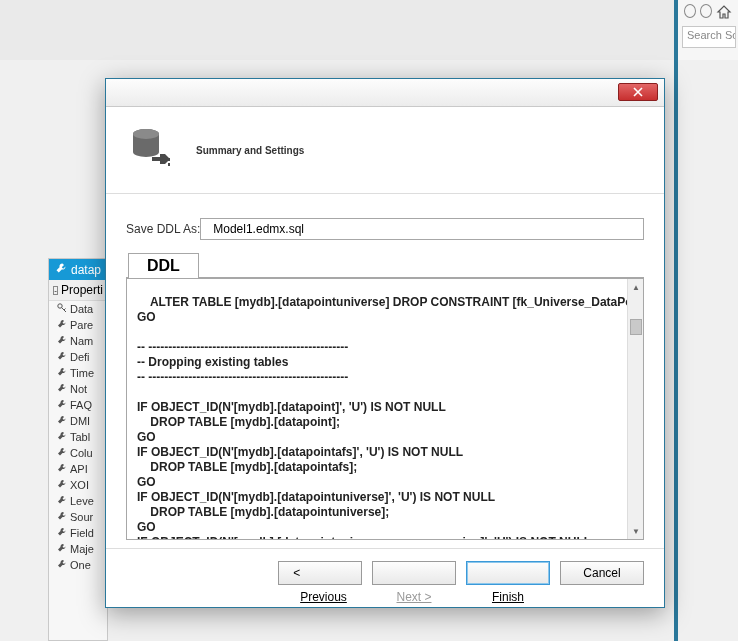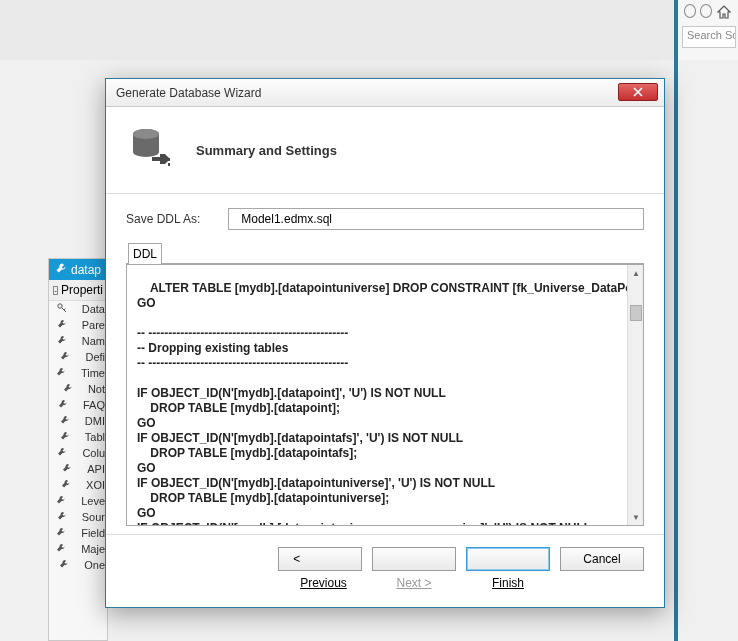--- a/index.html
+++ b/index.html
@@ -15,45 +15,45 @@
 
   
   .blue-divider { position: absolute; top: 60px; bottom: 0; right: 60px; width: 4px; background: #2a789b; }
 
   
   .left-panel { position: absolute; left: 48px; top: 258px; width: 60px; bottom: 0; background: #f7f7f7; border: 1px solid #c9c9c9; }
   .blue-header { background: #1799d6; color: #fff; font-size: 12px; padding: 3px 6px; display: flex; align-items: center; gap: 4px; }
   .wrench-mini svg { width: 12px; height: 12px; }
   .prop-title { font-size: 12px; padding: 3px 4px; background: #f0f0f0; border-bottom: 1px solid #ddd; display:flex; align-items:center; gap:3px;}
   .minus-box { width:9px; height:9px; border:1px solid #888; font-size:8px; line-height:7px; text-align:center; display:inline-block;}
-  .prop-row { font-size: 11px; padding: 2px 2px 2px 8px; display:flex; align-items:center; gap:15px; white-space:nowrap; overflow:hidden; color:#333;justify-content:flex-end;}
+  .prop-row { font-size: 11px; padding: 2px 2px 2px 8px; display:flex; align-items:center; gap:3px; white-space:nowrap; overflow:hidden; color:#333;}
   .wrench-ico svg { width:10px; height:10px; }
   .key-ico svg { width:10px; height:10px; }
 
   
   .dialog-shadow { position: absolute; top: 78px; left: 105px; width: 560px; height: 530px; box-shadow: 0 6px 24px rgba(0,0,0,0.35); }
   .dialog { width: 100%; height: 100%; border: 1px solid #2a789b; background: #fff; display:flex; flex-direction:column; }
   .title-bar { height: 28px; background: linear-gradient(#fdfdfd,#ececec); border-bottom: 1px solid #c9c9c9; display:flex; align-items:center; padding: 0 0 0 10px; position:relative;}
   .title-text { font-size: 12px; color:#333;}
   .close-btn { position:absolute; right:6px; top:4px; width:40px; height:18px; background: linear-gradient(#e26666,#c72f2f); border:1px solid #8a1f1f; border-radius:2px; display:flex; align-items:center; justify-content:center; }
   .close-btn svg { width:10px; height:10px; }
 
   .header-section { padding: 18px 20px 18px 22px; display:flex; align-items:center; gap:22px; }
   .db-icon svg { width:46px; height:46px; }
-  .header-title { font-size:13px; font-weight:bold; color:#333;}
+  .header-title { font-size:10px; font-weight:bold; color:#333;}
 
   .hr { border-top:1px solid #ddd; margin:0;}
 
   .body-section { padding: 14px 20px 8px 20px; }
-  .save-row { display:flex; align-items:center; gap:28px; margin: 0 0 12px; }
+  .save-row { display:flex; align-items:center; gap:0; margin: 10px 0 12px; }
   .save-label { font-size:12px; color:#333; }
   .save-input { flex:1; height:22px; border:1px solid #a7a7a7; padding:2px 12px; font-size:12px; background:#fff; }
 
   .tab-strip { display:flex; border-bottom:1px solid #a7a7a7; padding-left:2px;}
-  .tab { font-size:12px; padding:3px 4px; border:1px solid #a7a7a7; border-bottom:none; background:#fff; position:relative; top:1px;}
+  .tab { font-size:16px; padding:3px 18px; border:1px solid #a7a7a7; border-bottom:none; background:#fff; position:relative; top:1px;font-weight:bold;}
 
   .code-box { border:1px solid #a7a7a7; height:262px; padding:16px 18px 6px 10px; font-family: Consolas, 'Courier New', monospace; font-size:12px; color:#222; white-space:pre; overflow:hidden; position:relative; background:#fff;font-weight:bold;}
   .scroll-track { position:absolute; right:0; top:0; bottom:0; width:16px; background:#f0f0f0; border-left:1px solid #ddd;}
   .scroll-arrow { position:absolute; left:0; width:16px; height:16px; display:flex; align-items:center; justify-content:center; color:#666; font-size:8px;}
   .scroll-arrow.up { top:0;} .scroll-arrow.down{ bottom:0;}
   .scroll-thumb { position:absolute; left:2px; width:12px; top:40px; height:16px; background:#c9c9c9; border:1px solid #aaa;}
 
   .button-row { display:flex; justify-content:flex-end; gap:10px; padding:12px 20px 14px;}
   .btn { min-width:84px; height:24px; font-size:12px; border:1px solid #9a9a9a; background:linear-gradient(#fdfdfd,#e9e9e9); padding:0 10px; display:flex; align-items:center; justify-content:center; cursor:default;}
   .btn.disabled { color:#9a9a9a; }
@@ -192,21 +192,20 @@
       <span class="wrench-ico"><svg viewBox="0 0 10 10">
           <path d="M6 1a2.5 2.5 0 0 0-2.5 3L1 6.5 3 8.5 5.5 6a2.5 2.5 0 0 0 3-2.5L7 5 5.5 3.5 7 2z" fill="#555"></path>
         </svg></span>
       <span>One</span>
     </div>
 </div>
 
 <div class="dialog-shadow">
   <div class="dialog">
     <div class="title-bar">
-      <span class="title-text">Generate Database Wizard</span>
       <div class="close-btn">
         <svg viewBox="0 0 10 10">
             <path d="M1 1 L9 9 M9 1 L1 9" stroke="#fff" stroke-width="1.6"></path>
           </svg>
       </div>
     </div>
 
     <div class="header-section">
       <span class="db-icon">
         <svg viewBox="0 0 46 46">

